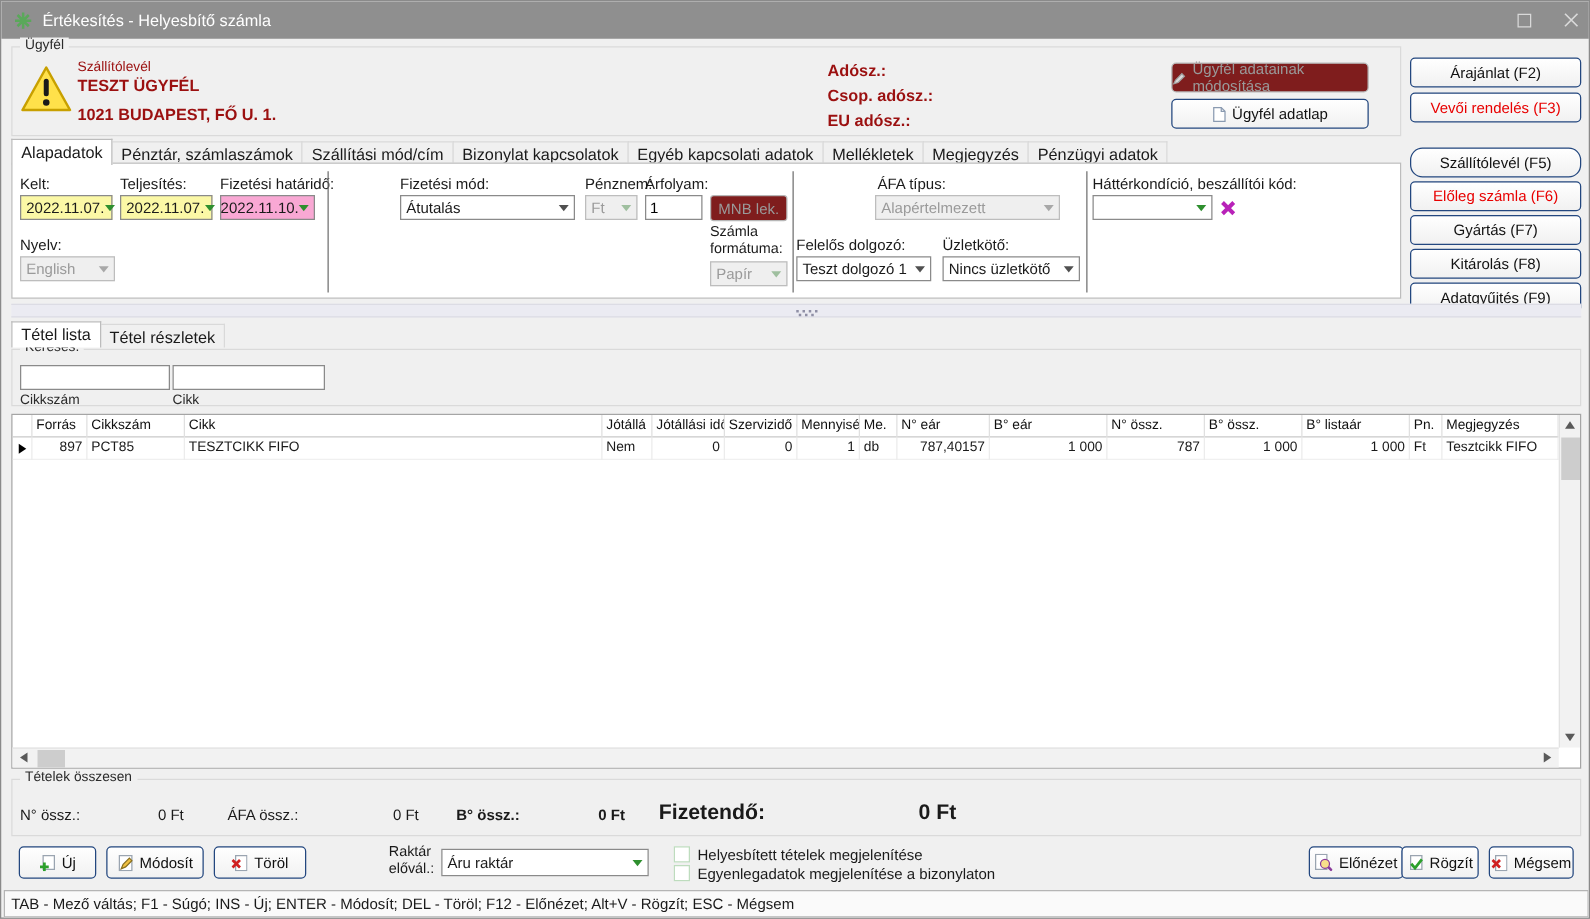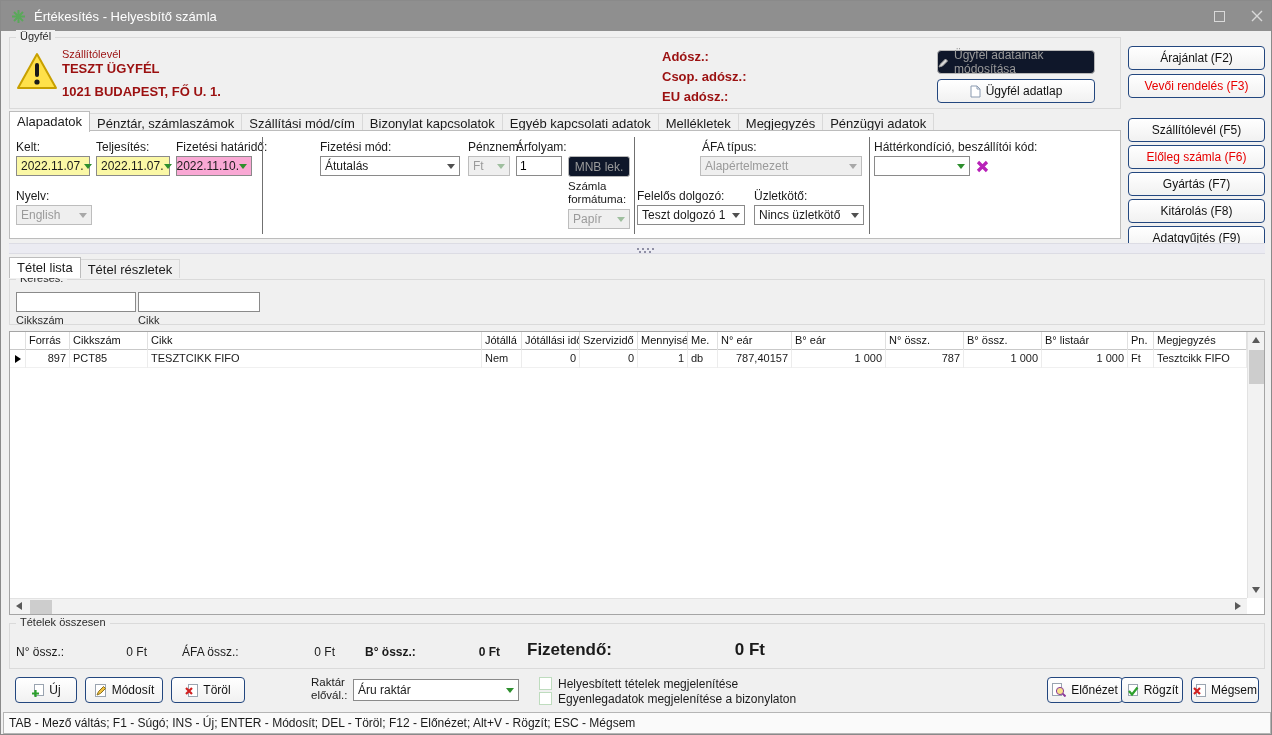--- a/index.html
+++ b/index.html
@@ -28,21 +28,21 @@
   .cust-name { position:absolute; left:52px; top:23px; font-size:13px; font-weight:bold; }
   .cust-addr { position:absolute; left:52px; top:46px; font-size:13px; font-weight:bold; }
   .warn-ic { position:absolute; left:6px; top:14px; }
   .taxlbl { position:absolute; left:652px; font-size:13px; font-weight:bold; }
 
   
   .btn { display:flex; align-items:center; justify-content:center; gap:5px;
          background:linear-gradient(#ffffff,#f1f1f1); border:1px solid #23477f; border-radius:4px;
          font-size:12px; color:#111; cursor:default; }
   .btn.red { color:#e80000; }
-  .btn.disabled { border-color:#b7b7b7; color:#9a9a9a; background:#0f172a; }
+  .btn.disabled { border-color:#b7b7b7; color:#9a9a9a; background:#7f1d1d; }
   .sidebtn { position:absolute; left:1127px; width:137px; height:24px; }
 
   
   .tabstrip { position:absolute; display:flex; align-items:flex-end; }
   .tab { padding:2px 7px 3px 7px; font-size:13px; border:1px solid #d9d9d9; border-bottom:none;
          background:#f0f0f0; margin-right:-1px; height:19px; }
   .tab.active { background:#ffffff; border-color:#bcbcbc; height:21px; position:relative; z-index:2; }
 
   
   .form-panel { position:absolute; left:8px; top:129px; width:1112px; height:109px;
@@ -180,21 +180,21 @@
       <span>Ügyfél adatlap</span>
     </div>
   </div>
 
   <div class="btn sidebtn" style="top:45px;">
       <span>Árajánlat (F2)</span>
     </div>
   <div class="btn sidebtn red" style="top:73px;">
       <span>Vevői rendelés (F3)</span>
     </div>
-  <div class="btn sidebtn" style="top:117px;">
+  <div class="btn sidebtn" style="top:117px;border-radius:10px;">
       <span>Szállítólevél (F5)</span>
     </div>
   <div class="btn sidebtn red" style="top:144px;">
       <span>Előleg számla (F6)</span>
     </div>
   <div class="btn sidebtn" style="top:171px;">
       <span>Gyártás (F7)</span>
     </div>
   <div class="btn sidebtn" style="top:198px;">
       <span>Kitárolás (F8)</span>
@@ -256,21 +256,21 @@
     <span class="flabel" style="left:558px; top:49px; font-size:11.5px;">Számla</span>
     <span class="flabel" style="left:558px; top:62px; font-size:11.5px;">formátuma:</span>
     <div class="combo dis" style="left:558px; top:78px; width:62px;">
         <span>Papír</span>
         <span class="arr"></span>
       </div>
 
     <div class="vsep" style="left:624px;"></div>
 
     <span class="flabel" style="left:692px; top:9px;">ÁFA típus:</span>
-    <div class="combo std dis" style="left:690px; top:25px; width:162px;justify-content:space-between;">
+    <div class="combo std dis" style="left:690px; top:25px; width:148px;justify-content:space-between;">
         <span>Alapértelmezett</span>
         <span class="arr"></span>
       </div>
     <span class="flabel" style="left:627px; top:58px;">Felelős dolgozó:</span>
     <div class="combo std" style="left:627px; top:74px; width:108px;">
         <span>Teszt dolgozó 1</span>
         <span class="arr"></span>
       </div>
     <span class="flabel" style="left:744px; top:58px;">Üzletkötő:</span>
     <div class="combo std" style="left:744px; top:74px; width:110px;">

